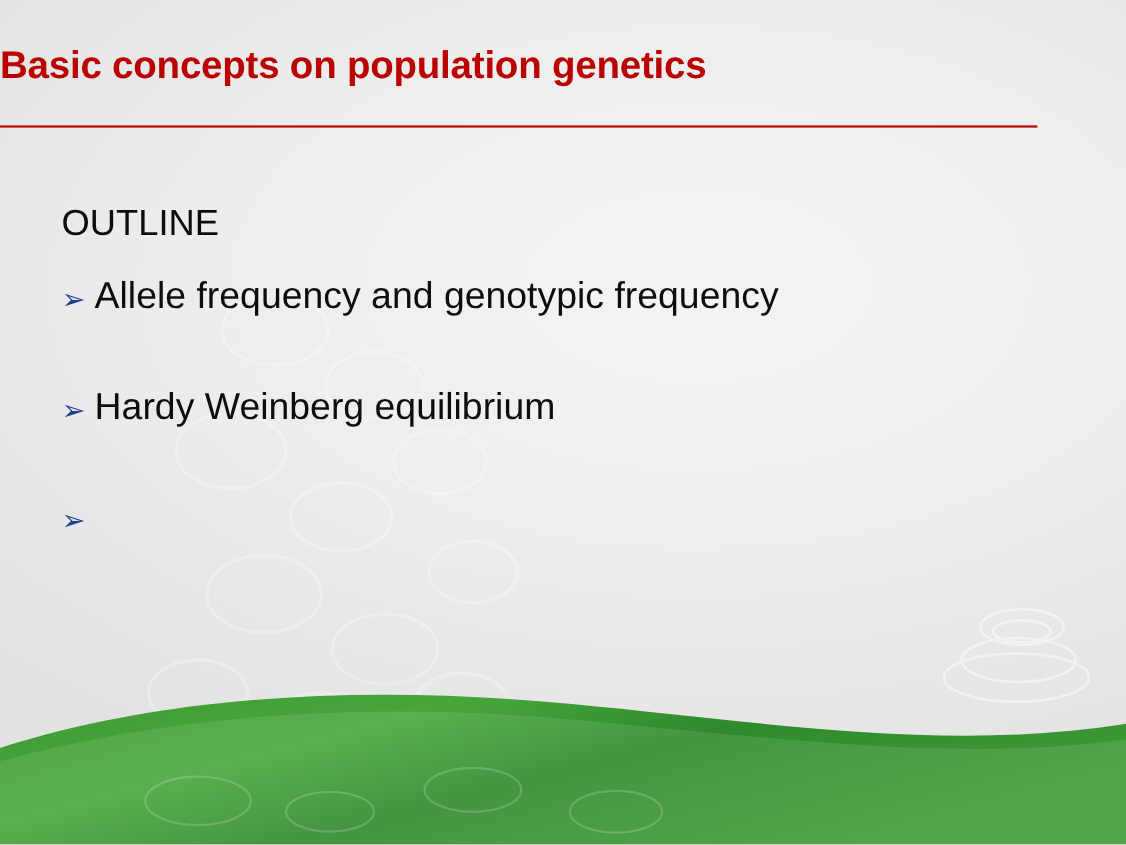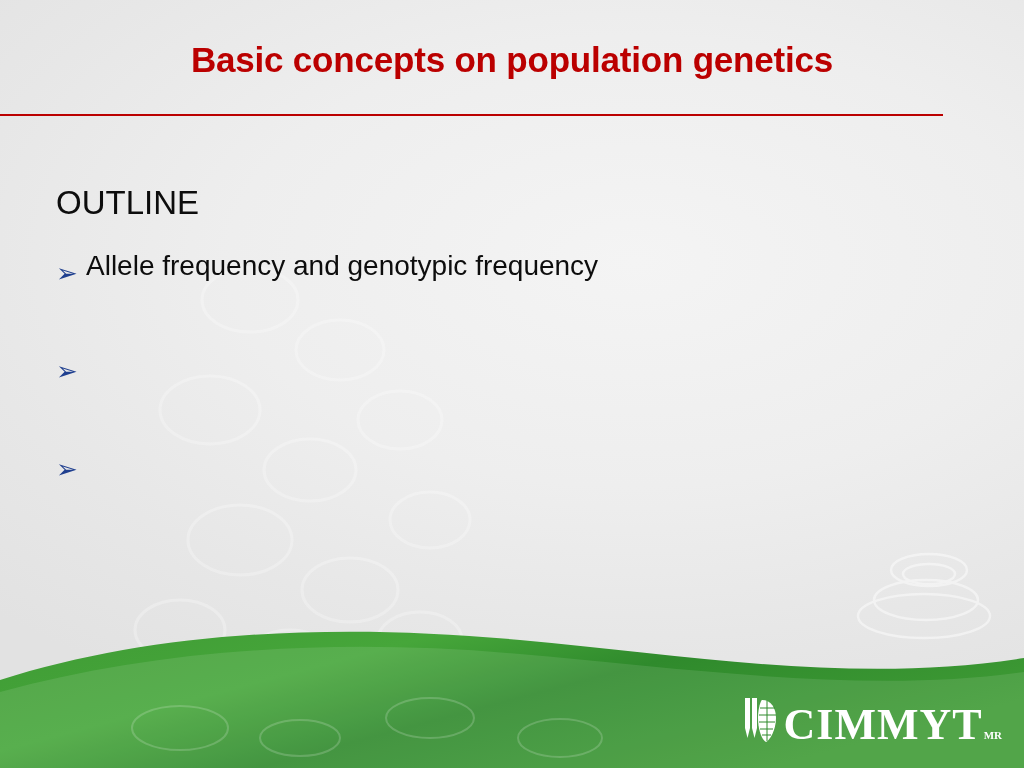--- a/index.html
+++ b/index.html
@@ -41,21 +41,20 @@
     height: 110px;
     opacity: 0.5;
     pointer-events: none;
   }
 
   .title {
     position: absolute;
     left: 0;
     top: 40px;
     width: 1024px;
-    text-align: center;
     font-size: 35px;
     font-weight: bold;
     color: #bb0000;
     letter-spacing: -0.2px;
   }
 
   .title-rule {
     position: absolute;
     left: 0px;
     top: 114px;
@@ -86,21 +85,21 @@
   .bullet-marker {
     color: #1f3f8f;
     font-size: 26px;
     line-height: 1;
     width: 30px;
     flex: 0 0 30px;
     padding-top: 9px;
     font-family: "DejaVu Sans", sans-serif;
   }
   .bullet-text {
-    font-size: 28px;
+    font-size: 34px;
     color: #0d0d0d;
     line-height: 1.1;
   }
 
   
   .footer-wave {
     position: absolute;
     left: 0;
     bottom: 0;
     width: 1024px;
@@ -171,20 +170,21 @@
   <div class="body-block">
     <div class="outline-heading">OUTLINE</div>
 
     <div class="bullet-row">
       <span class="bullet-marker">➢</span>
       <span class="bullet-text">Allele frequency and genotypic frequency</span>
     </div>
 
     <div class="bullet-row">
       <span class="bullet-marker">➢</span>
+      <span class="bullet-text">Hardy Weinberg  equilibrium</span>
     </div>
 
     <div class="bullet-row">
       <span class="bullet-marker">➢</span>
     </div>
   </div>
 
   <svg class="footer-wave" viewBox="0 0 1024 180" preserveAspectRatio="none" xmlns="http://www.w3.org/2000/svg">
     <defs>
       <linearGradient id="greenGrad" x1="0" y1="0" x2="1" y2="0.5">
@@ -197,33 +197,14 @@
     <path d="M0,92 C150,44 330,34 520,52 C700,69 860,96 1024,70 L1024,180 L0,180 Z" fill="url(#greenGrad)"></path>
     <path d="M0,104 C160,60 340,50 520,66 C700,82 870,106 1024,84 L1024,180 L0,180 Z" fill="#ffffff" opacity="0.10"></path>
     <g fill="none" stroke="#ffffff" stroke-width="2" opacity="0.18">
       <ellipse cx="180" cy="140" rx="48" ry="22"></ellipse>
       <ellipse cx="300" cy="150" rx="40" ry="18"></ellipse>
       <ellipse cx="430" cy="130" rx="44" ry="20"></ellipse>
       <ellipse cx="560" cy="150" rx="42" ry="19"></ellipse>
     </g>
   </svg>
 
-  <div class="logo">
-    <svg class="logo-mark" viewBox="0 0 40 52" xmlns="http://www.w3.org/2000/svg">
-      <rect x="3" y="4" width="5" height="30" fill="#ffffff"></rect>
-      <polygon points="3,34 8,34 5.5,44" fill="#ffffff"></polygon>
-      <rect x="10" y="4" width="5" height="30" fill="#ffffff"></rect>
-      <polygon points="10,34 15,34 12.5,44" fill="#ffffff"></polygon>
-      <path d="M20,6 C29,6 34,14 34,24 C34,36 28,46 24,48 C20,46 16,36 16,24 C16,14 19,6 20,6 Z" fill="#ffffff"></path>
-      <g stroke="#2f8a2c" stroke-width="1">
-        <line x1="18" y1="14" x2="33" y2="14"></line>
-        <line x1="17" y1="21" x2="34" y2="21"></line>
-        <line x1="17" y1="28" x2="33" y2="28"></line>
-        <line x1="18" y1="35" x2="31" y2="35"></line>
-        <line x1="20" y1="41" x2="29" y2="41"></line>
-        <line x1="25" y1="7" x2="25" y2="47"></line>
-      </g>
-    </svg>
-    <div class="logo-text">CIMMYT</div>
-    <div class="logo-tm">MR</div>
-  </div>
 
 </div>
 
 </body></html>

